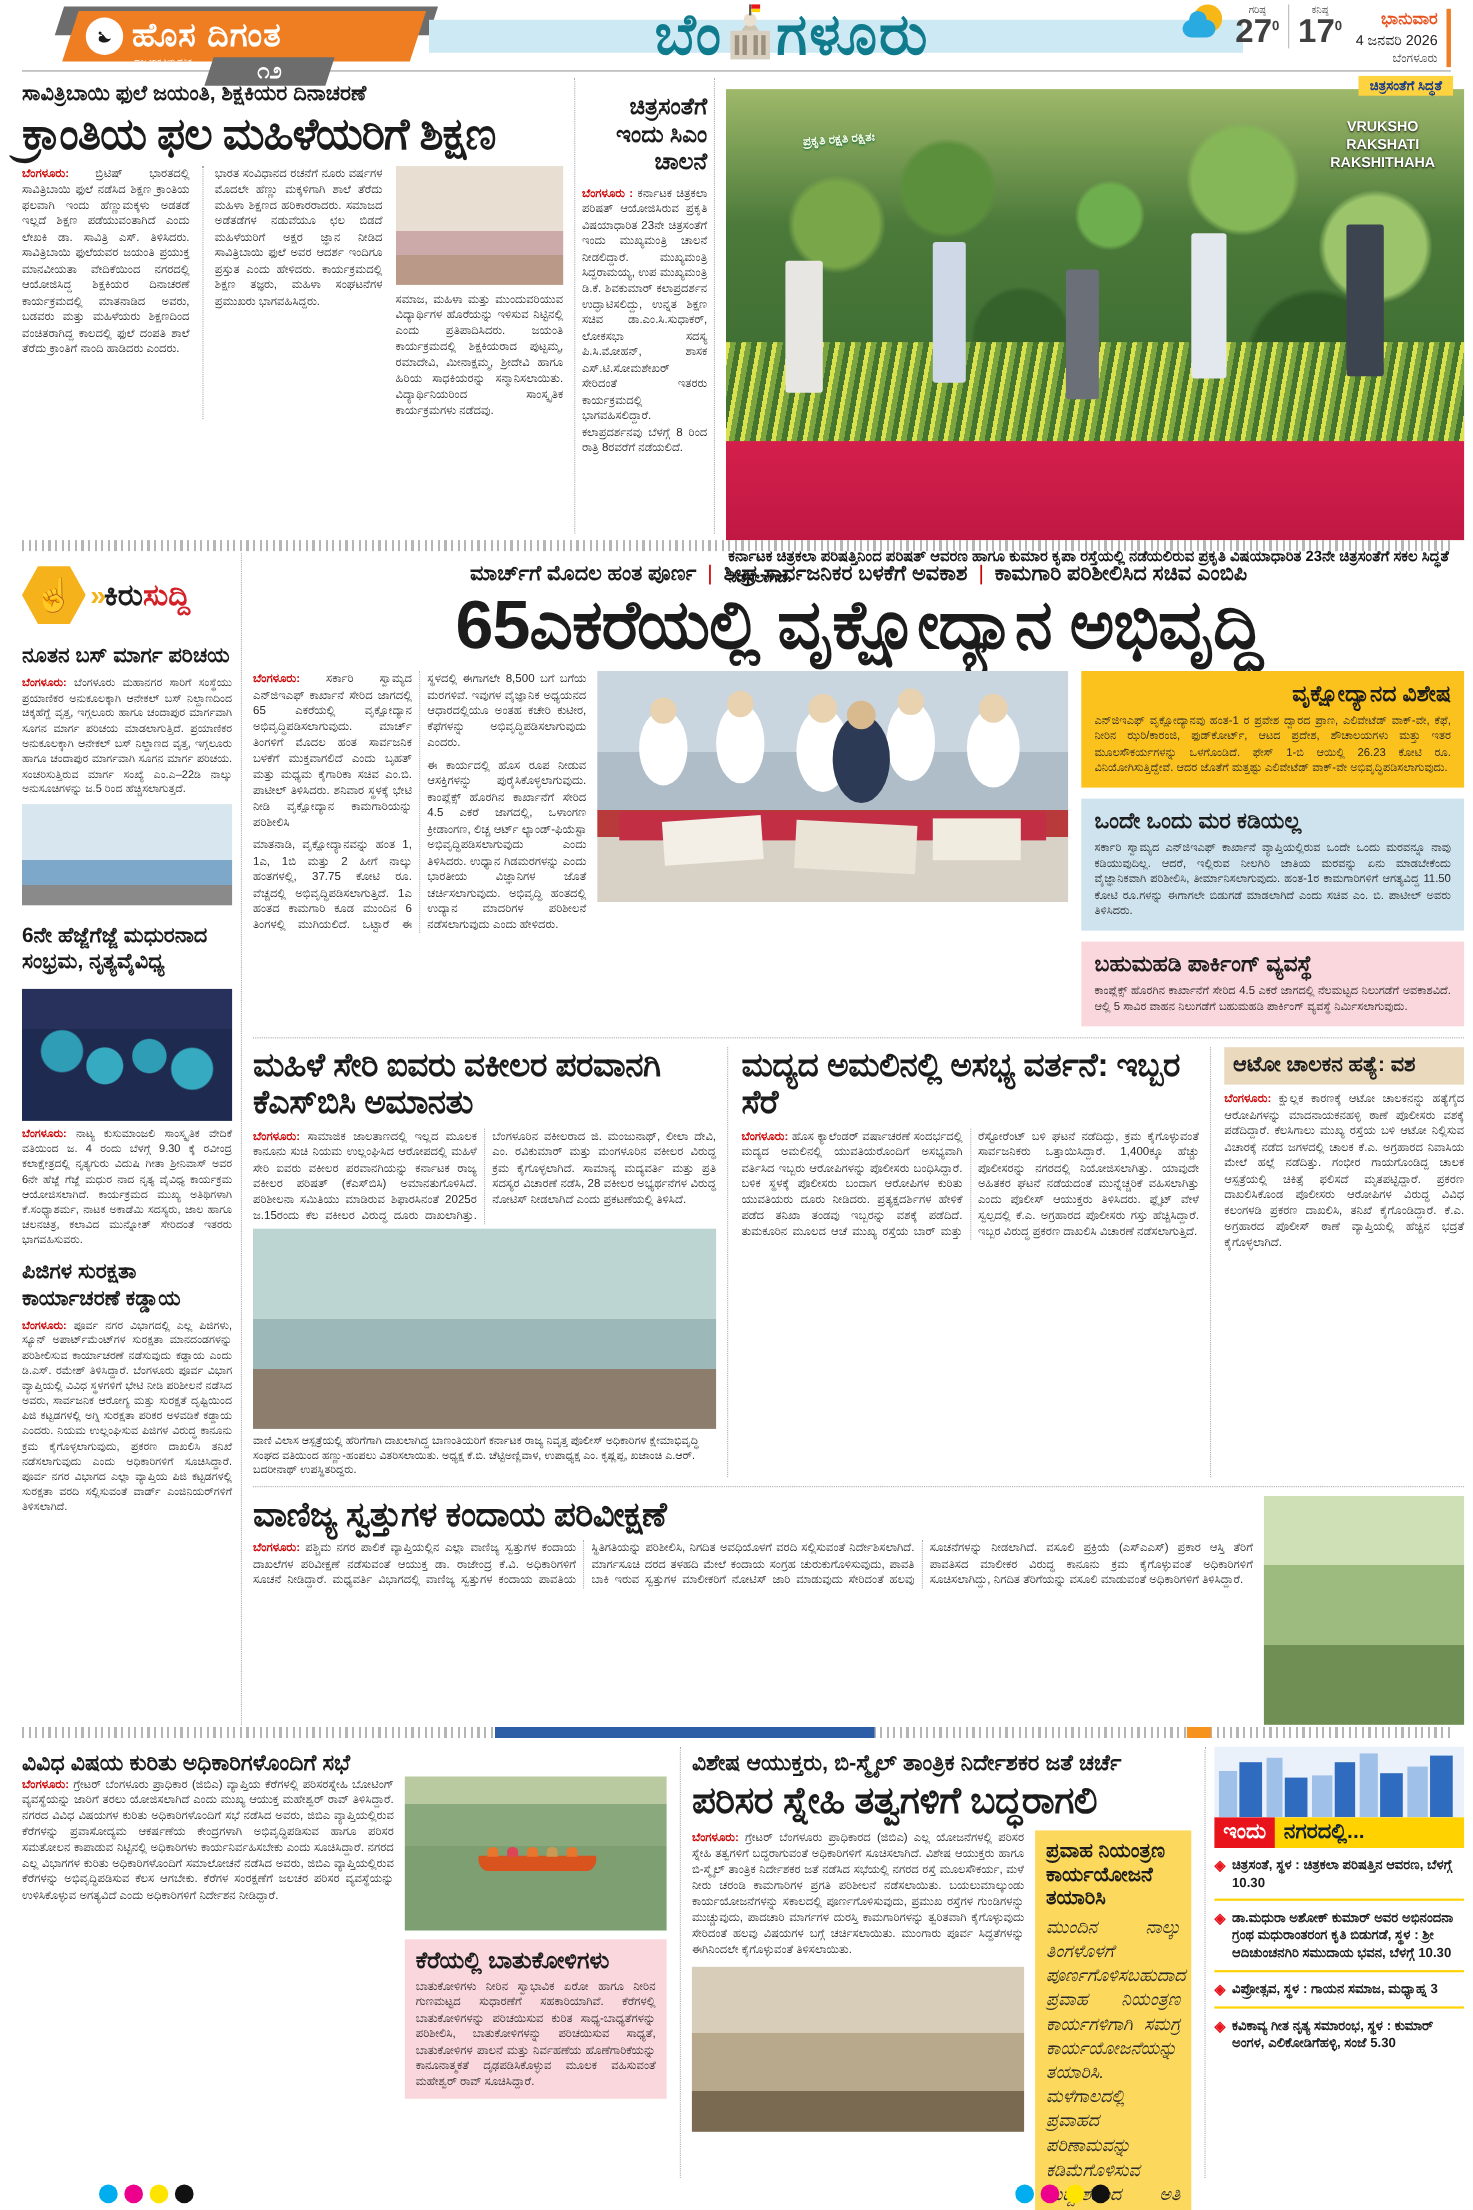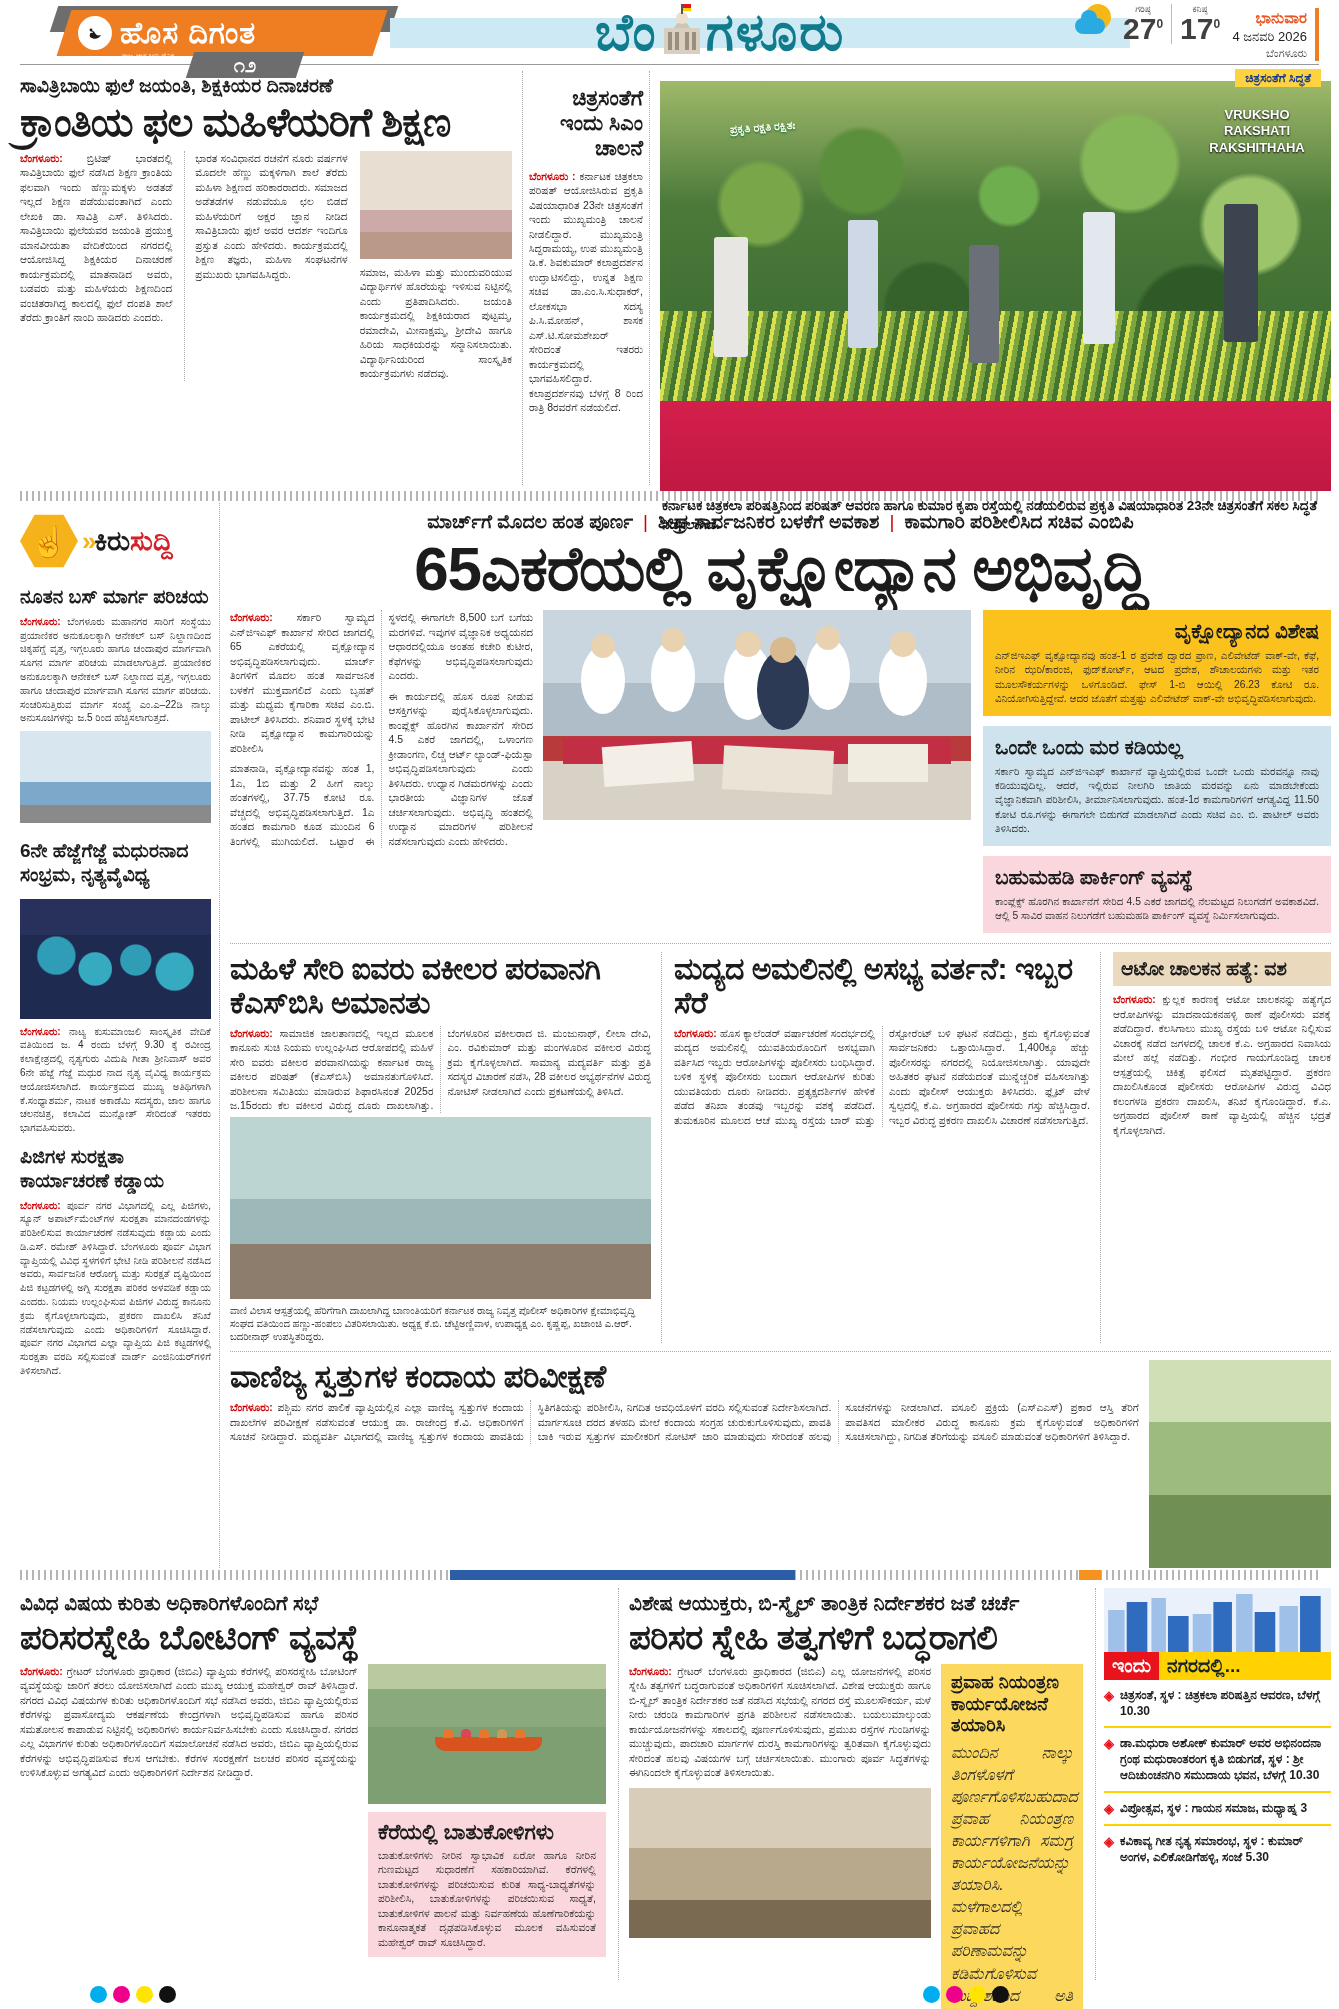--- a/index.html
+++ b/index.html
@@ -410,21 +410,20 @@
 
   <div class="tick-band">
     <span class="seg-blue"></span>
     <span class="seg-orange"></span>
   </div>
 
   <div class="bottom-row">
 
     <div class="bl">
       <div class="b-kick">ವಿವಿಧ ವಿಷಯ ಕುರಿತು ಅಧಿಕಾರಿಗಳೊಂದಿಗೆ ಸಭೆ</div>
-      <div class="b-head">ಪರಿಸರಸ್ನೇಹಿ ಬೋಟಿಂಗ್ ವ್ಯವಸ್ಥೆ</div>
       <div class="bl-inner">
         <div class="bl-left body-txt">
           <span class="dl">ಬೆಂಗಳೂರು:</span> <span>ಗ್ರೇಟರ್ ಬೆಂಗಳೂರು ಪ್ರಾಧಿಕಾರ (ಜಿಬಿಎ) ವ್ಯಾಪ್ತಿಯ ಕೆರೆಗಳಲ್ಲಿ ಪರಿಸರಸ್ನೇಹಿ ಬೋಟಿಂಗ್ ವ್ಯವಸ್ಥೆಯನ್ನು ಜಾರಿಗೆ ತರಲು ಯೋಜಿಸಲಾಗಿದೆ ಎಂದು ಮುಖ್ಯ ಆಯುಕ್ತ ಮಹೇಶ್ವರ್ ರಾವ್ ತಿಳಿಸಿದ್ದಾರೆ. ನಗರದ ವಿವಿಧ ವಿಷಯಗಳ ಕುರಿತು ಅಧಿಕಾರಿಗಳೊಂದಿಗೆ ಸಭೆ ನಡೆಸಿದ ಅವರು, ಜಿಬಿಎ ವ್ಯಾಪ್ತಿಯಲ್ಲಿರುವ ಕೆರೆಗಳನ್ನು ಪ್ರವಾಸೋದ್ಯಮ ಆಕರ್ಷಣೆಯ ಕೇಂದ್ರಗಳಾಗಿ ಅಭಿವೃದ್ಧಿಪಡಿಸುವ ಹಾಗೂ ಪರಿಸರ ಸಮತೋಲನ ಕಾಪಾಡುವ ನಿಟ್ಟಿನಲ್ಲಿ ಅಧಿಕಾರಿಗಳು ಕಾರ್ಯನಿರ್ವಹಿಸಬೇಕು ಎಂದು ಸೂಚಿಸಿದ್ದಾರೆ. ನಗರದ ಎಲ್ಲ ವಿಭಾಗಗಳ ಕುರಿತು ಅಧಿಕಾರಿಗಳೊಂದಿಗೆ ಸಮಾಲೋಚನೆ ನಡೆಸಿದ ಅವರು, ಜಿಬಿಎ ವ್ಯಾಪ್ತಿಯಲ್ಲಿರುವ ಕೆರೆಗಳನ್ನು ಅಭಿವೃದ್ಧಿಪಡಿಸುವ ಕೆಲಸ ಆಗಬೇಕು. ಕೆರೆಗಳ ಸಂರಕ್ಷಣೆಗೆ ಜಲಚರ ಪರಿಸರ ವ್ಯವಸ್ಥೆಯನ್ನು ಉಳಿಸಿಕೊಳ್ಳುವ ಅಗತ್ಯವಿದೆ ಎಂದು ಅಧಿಕಾರಿಗಳಿಗೆ ನಿರ್ದೇಶನ ನೀಡಿದ್ದಾರೆ.</span>
         </div>
         <div class="bl-right">
           <div class="lake-photo">
               <span class="boat"></span>
             </div>
           <div class="duck-box">
             <div class="duck-title">ಕೆರೆಯಲ್ಲಿ ಬಾತುಕೋಳಿಗಳು</div>

